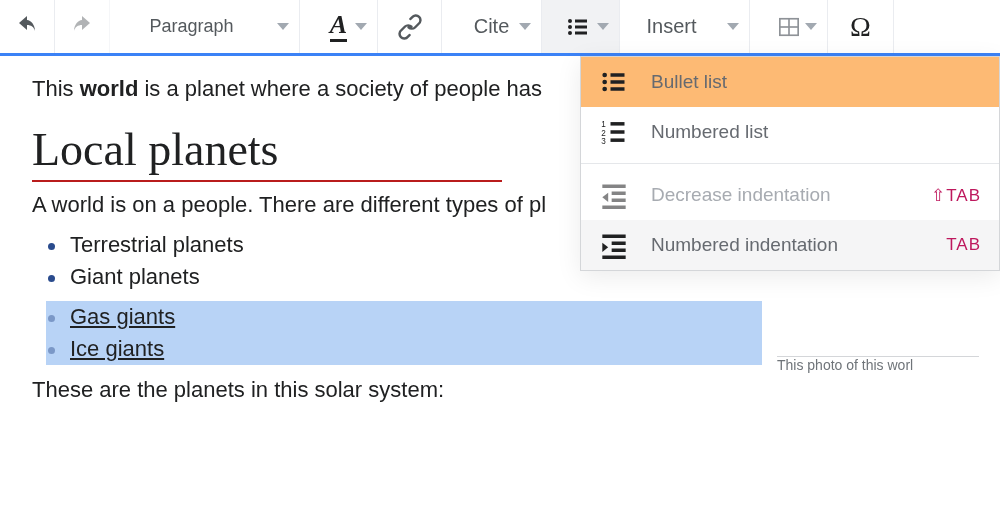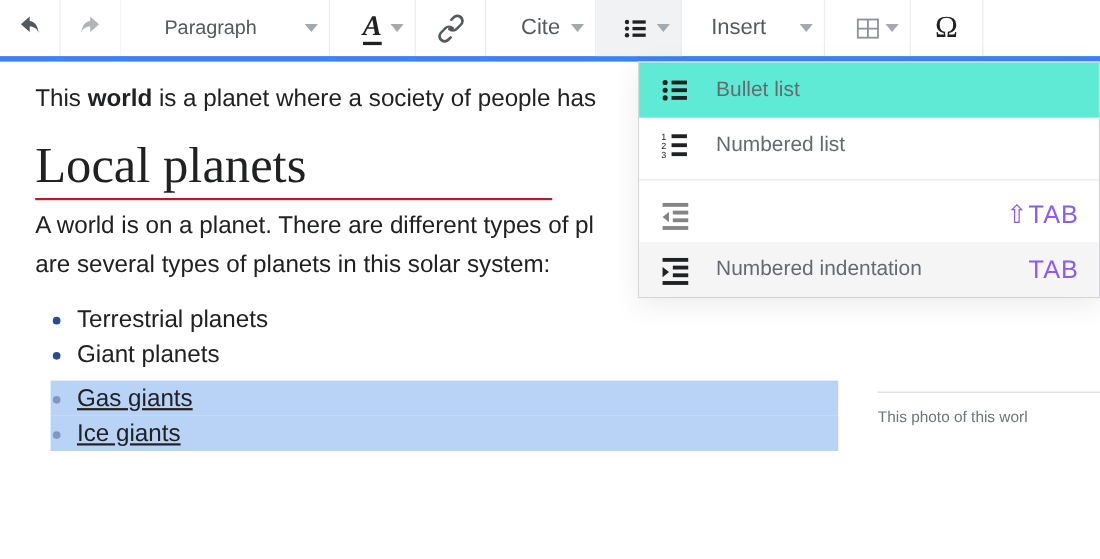--- a/index.html
+++ b/index.html
@@ -10,21 +10,21 @@
     font-size: 14px;
     color: #202122;
     background: #fff;
     overflow: hidden;
   }
   
   .toolbar {
     display: flex;
     align-items: stretch;
     height: 56px;
-    border-bottom: 5px solid #3b82f6;
+    border-bottom: 3px solid #3b82f6;
     background: #fff;
   }
   .tool {
     display: flex;
     align-items: center;
     justify-content: center;
     padding: 0 14px;
     border-right: 1px solid #eaecf0;
     color: #54595d;
     font-size: 18px;
@@ -66,25 +66,25 @@
   }
   .menu-item {
     display: flex; align-items: center;
     height: 50px;
     padding: 0 18px;
     color: #666a70;
     font-size: 19px;
     cursor: pointer;
     position: relative;
   }
-  .menu-item.selected { background: #5eead4; }
+  .menu-item.selected { background: #fdba74; }
   .menu-item.hover { background: #f5f5f6; }
   .menu-item .mi-icon { width: 30px; height: 30px; margin-right: 22px; display:flex; align-items:center; justify-content:center; }
   .menu-item .mi-icon svg { display:block; }
-  .menu-item .shortcut { margin-left: auto; color: #8b5cf6; font-size: 23px; letter-spacing: 1px; }
+  .menu-item .shortcut { margin-left: auto; color: #be185d; font-size: 17px; letter-spacing: 1px; }
   .menu-sep { height: 1px; background: #e5e7ea; margin: 6px 0; }
 
   .menu-item.disabled { color: #a7abb1; cursor: default; }
   .menu-item.disabled .mi-icon svg { opacity: .55; }
 
   
   .doc {
     padding: 10px 14px 0 32px;
     width: 100%;
   }
@@ -121,26 +121,26 @@
   }
   ul.bullets li.sel::before { background: #7b98c7; }
   .sel-wrap {
     display: block;
     width: 730px;
   }
 
   
   .cropped-caption {
     position: absolute;
-    left: 798px; top: 356px;
+    left: 777px; top: 356px;
     width: 202px;
     font-size: 14px;
     color: #6f7479;
     border-top: 1px solid #d4d6d9;
-    padding-top: 14px;
+    padding-top: 0;
     overflow: hidden;
     white-space: nowrap;
   }
 
   
   .table-glyph { width: 22px; height: 22px; }
   .table-glyph rect { fill: none; stroke: #8e9297; stroke-width: 1.8; }
   .table-glyph line { stroke: #8e9297; stroke-width: 1.8; }
 </style>
 </head>
@@ -267,20 +267,21 @@
   <div class="menu-item disabled">
     <span class="mi-icon">
       <svg width="28" height="28" viewBox="0 0 24 24" fill="#202122">
         <rect x="2" y="3" width="20" height="3"></rect>
         <rect x="10" y="9" width="12" height="3"></rect>
         <rect x="10" y="15" width="12" height="3"></rect>
         <rect x="2" y="21" width="20" height="3"></rect>
         <path d="M7 10l-5 4 5 4z"></path>
       </svg>
     </span>
+    <span>Decrease indentation</span>
     <span class="shortcut">⇧TAB</span>
   </div>
   <div class="menu-item hover">
     <span class="mi-icon">
       <svg width="28" height="28" viewBox="0 0 24 24" fill="#202122">
         <rect x="2" y="3" width="20" height="3"></rect>
         <rect x="10" y="9" width="12" height="3"></rect>
         <rect x="10" y="15" width="12" height="3"></rect>
         <rect x="2" y="21" width="20" height="3"></rect>
         <path d="M2 10l5 4-5 4z"></path>
@@ -294,30 +295,30 @@
 <div class="cropped-caption">This photo of this worl</div>
 
 <div class="doc">
   <p class="para">
     <span>This </span><span class="bold">world</span><span> is a planet where a society of people has </span>
   </p>
 
   <h2 class="heading">Local planets</h2>
 
   <p class="para" style="margin-bottom:2px">
-    <span>A world is on a planet.  There are different types of pl</span>
-  </p>
-  <p class="para" style="margin-top:0">
-    <span>are several types of planets in this solar system:</span>
+    <span>A world is on a people.  There are different types of pl</span>
   </p>
 
   <ul class="bullets">
     <li><span>Terrestrial planets</span></li>
     <li><span>Giant planets</span></li>
   </ul>
   <div class="sel-wrap">
     <ul class="bullets" style="margin-top:0">
       <li class="sel"><span>Gas giants</span></li>
       <li class="sel"><span>Ice giants</span></li>
     </ul>
   </div>
 
+  <p class="para">
+    <span>These are the planets in this solar system:</span>
+  </p>
 </div>
 
 </body></html>

